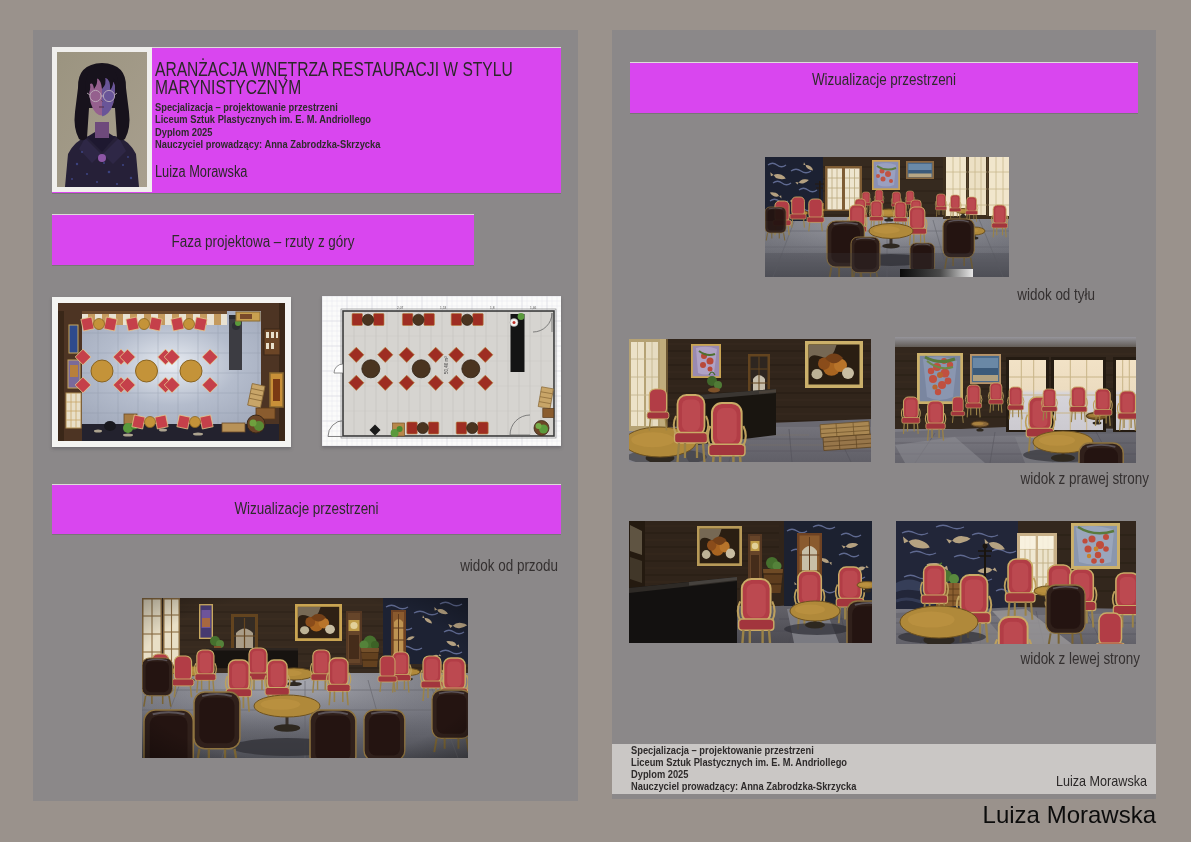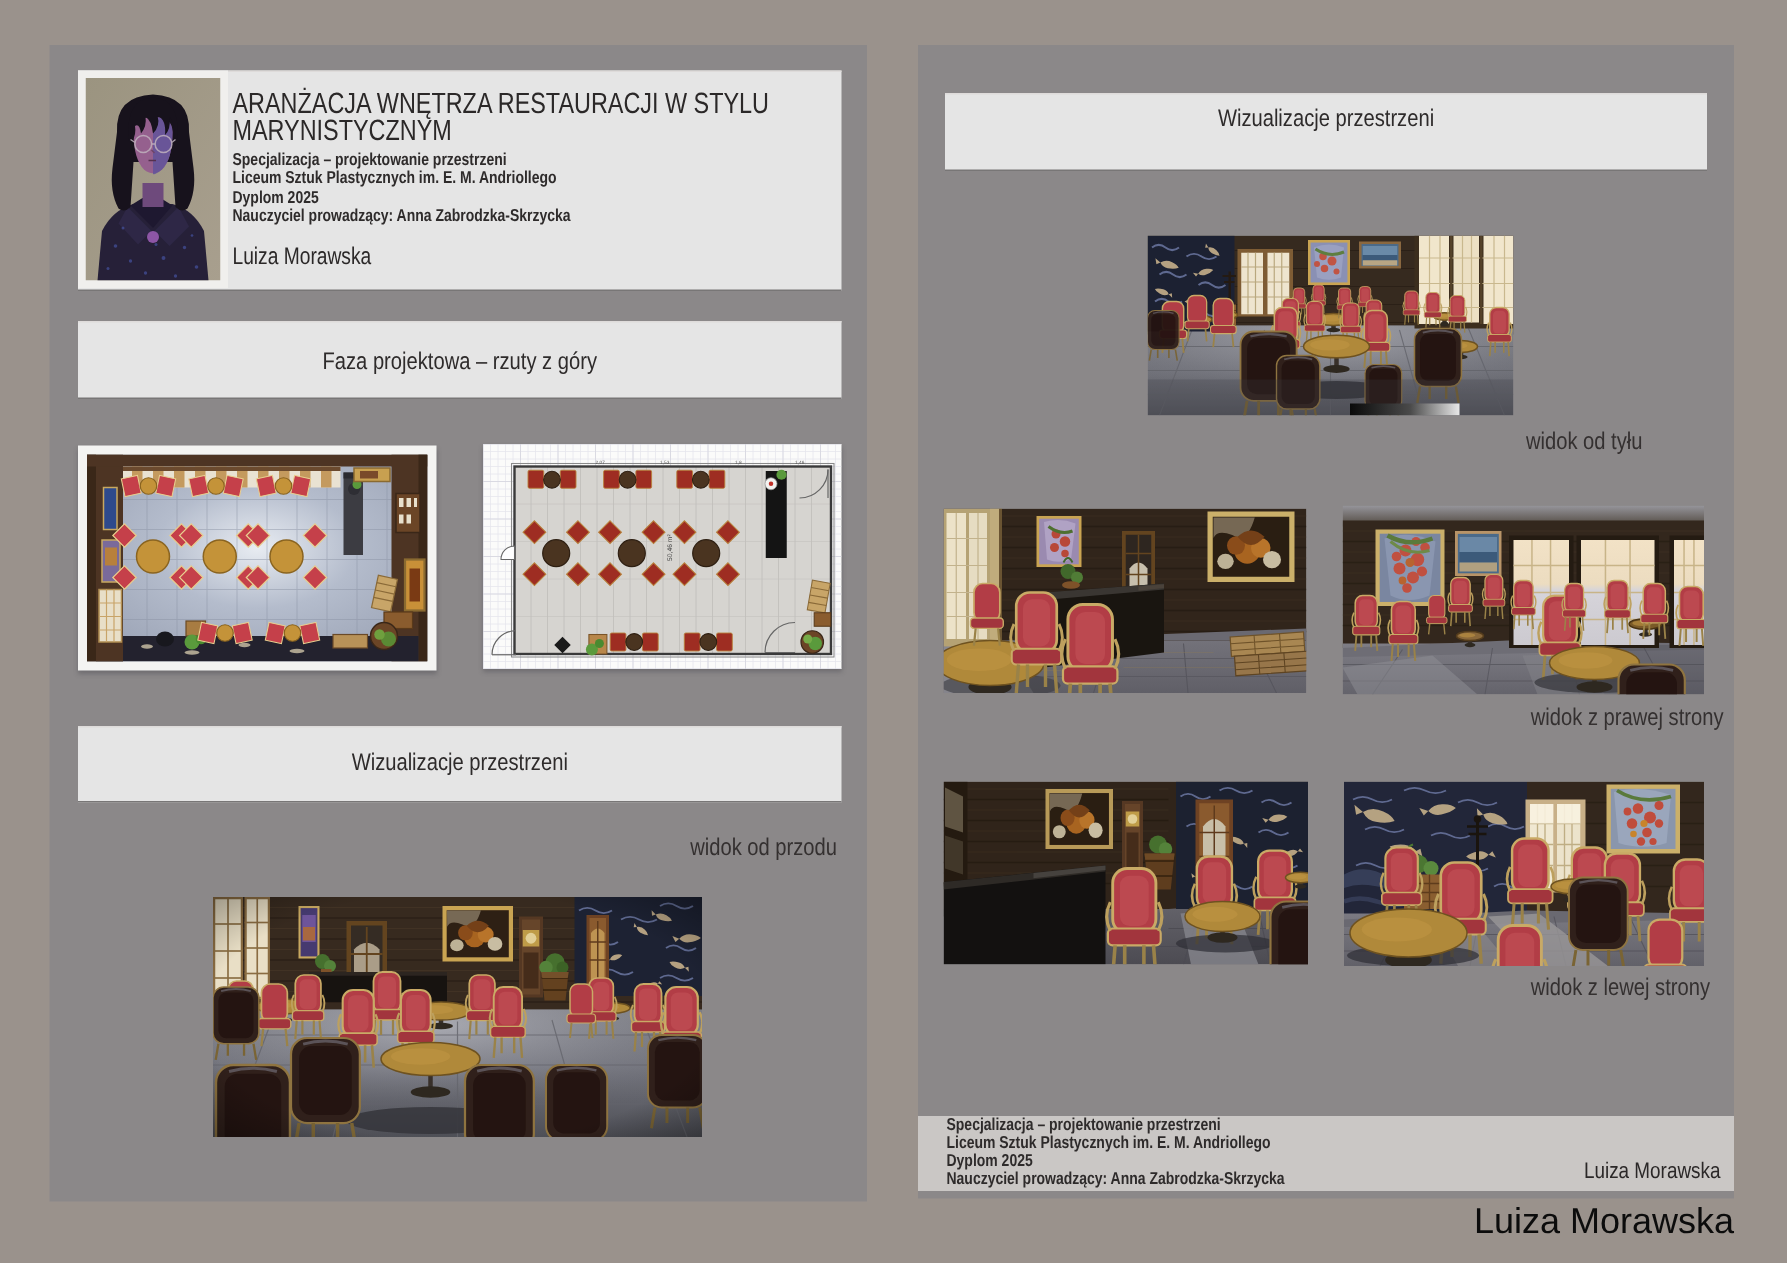--- a/index.html
+++ b/index.html
@@ -1,20 +1,20 @@
 <!DOCTYPE html>
 <html><head>
 <meta charset="utf-8">
 <style>
   html,body{margin:0;padding:0;}
   body{width:1191px;height:842px;background:#9a928c;position:relative;overflow:hidden;
        font-family:"Liberation Sans", sans-serif;}
   .abs{position:absolute;}
   .panel{position:absolute;background:#8b8889;}
-  .hbox{position:absolute;background:#e5e5e5;border-top:1px solid #dedbda;border-bottom:1px solid #787676;}
+  .hbox{position:absolute;background:#d946ef;border-top:1px solid #dedbda;border-bottom:1px solid #787676;}
   .hbox .t{width:100%;text-align:center;color:#2e2b2b;}
   .cap{position:absolute;color:#343030;font-size:15px;}
 </style>
 </head>
 <body>
 
 <div class="panel" style="left:33px;top:30px;width:545px;height:771px;"></div>
 
 <div class="panel" style="left:612px;top:30px;width:544px;height:769px;"></div>
 
@@ -72,21 +72,21 @@
 </div>
 
 <div class="abs" style="left:155px;top:58px;white-space:nowrap;color:#2b2828;font-size:19.5px;transform:scaleX(0.80);transform-origin:0 0;">ARANŻACJA WNĘTRZA RESTAURACJI W STYLU</div>
 
 <div class="abs" style="left:155px;top:76.3px;white-space:nowrap;color:#2b2828;font-size:19.5px;transform:scaleX(0.80);transform-origin:0 0;">MARYNISTYCZNYM</div>
 
 <div class="abs" style="left:155px;top:101.2px;white-space:nowrap;color:#2e2b2b;font-size:11.5px;font-weight:bold;line-height:12.2px;transform:scaleX(0.81);transform-origin:0 0;">Specjalizacja – projektowanie przestrzeni<br>Liceum Sztuk Plastycznych im. E. M. Andriollego<br>Dyplom 2025<br>Nauczyciel prowadzący: Anna Zabrodzka-Skrzycka</div>
 
 <div class="abs" style="left:155px;top:163px;white-space:nowrap;color:#2b2828;font-size:16px;transform:scaleX(0.80);transform-origin:0 0;">Luiza Morawska</div>
 
-<div class="hbox" style="left:52px;top:213.5px;width:509px;height:50px;">
+<div class="hbox" style="left:52px;top:213.5px;width:422px;height:50px;">
   <div class="t abs" style="top:18px;font-size:16px;transform:scaleX(0.84);">Faza projektowa – rzuty z góry</div>
 </div>
 
 <div class="abs" style="left:52px;top:297px;width:239px;height:150px;background:#f4f4f2;box-shadow:0 2px 3px rgba(60,60,70,0.35);">
 <svg width="227" height="138" viewBox="0 0 227 138" style="position:absolute;left:6px;top:6px;">
 <defs>
 <radialGradient id="p1glow" cx="0.5" cy="0.45" r="0.65">
  <stop offset="0" stop-color="#e8ecf2"></stop>
           <stop offset="0.45" stop-color="#b4bccc"></stop>
           <stop offset="1" stop-color="#9aa2b4"></stop>

